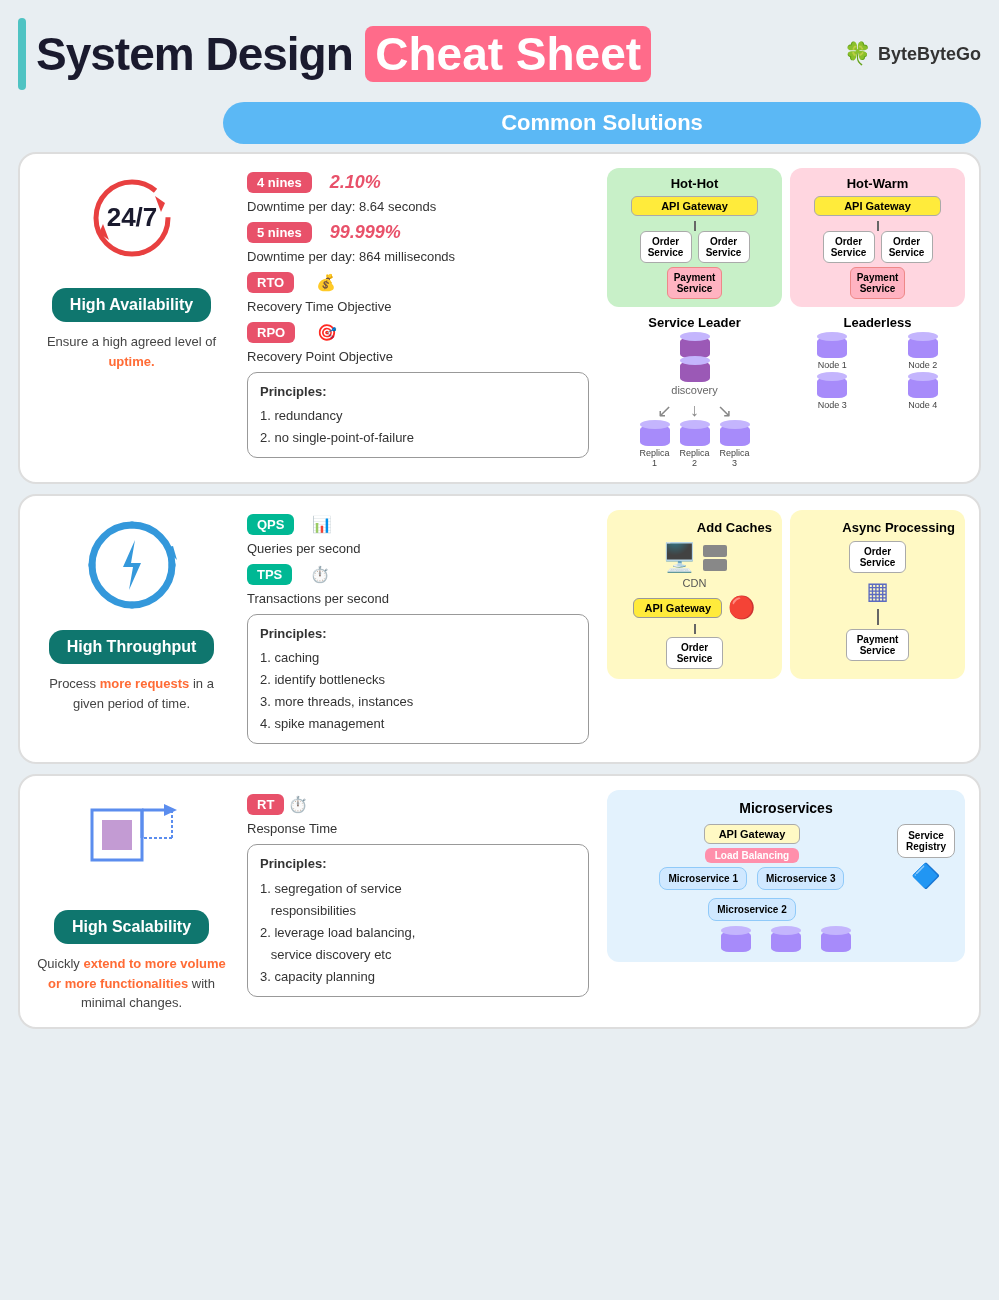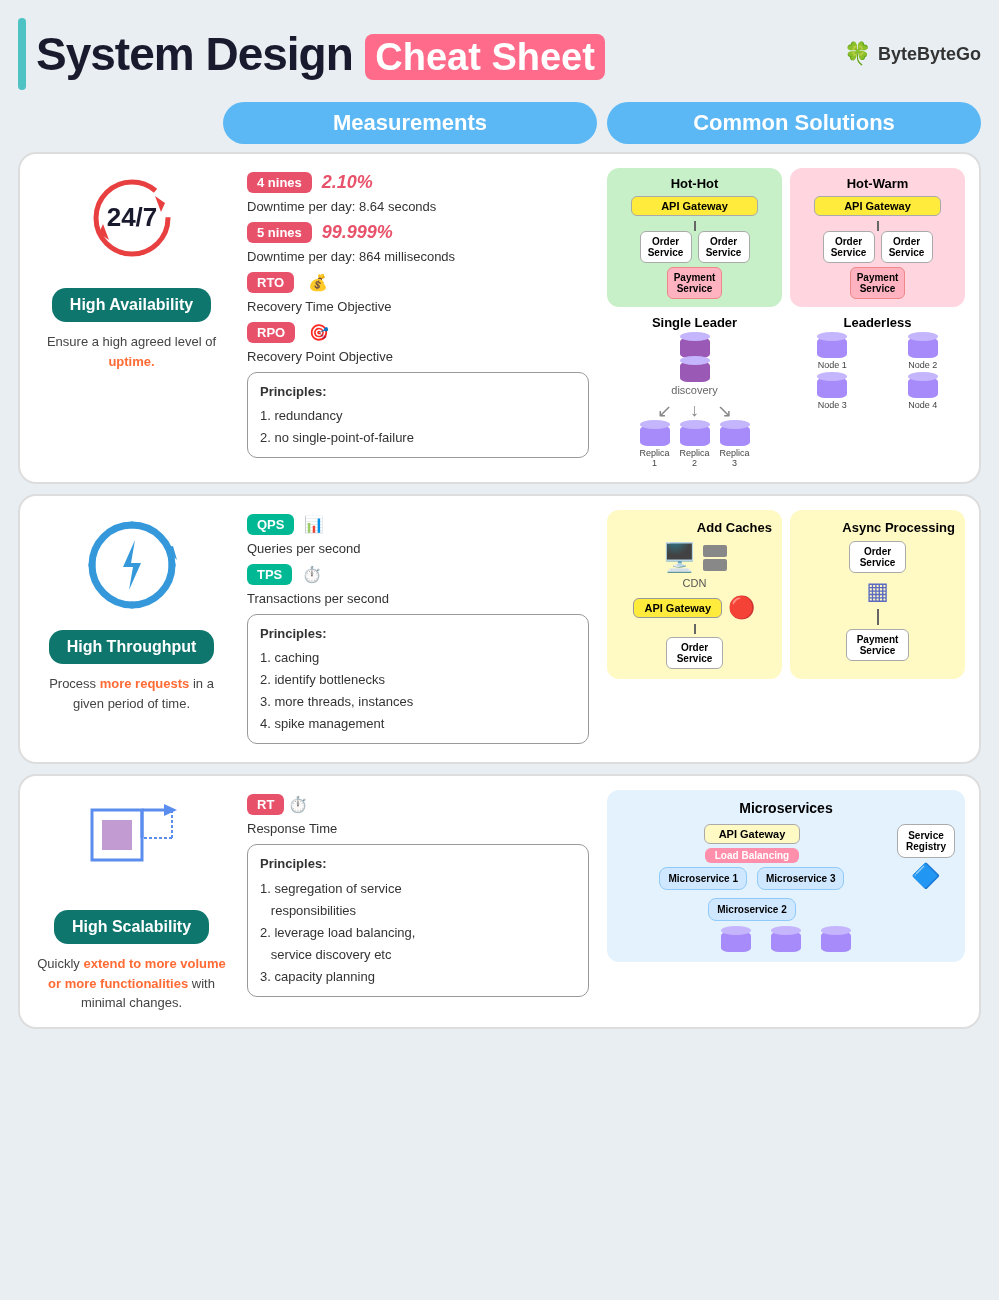--- a/index.html
+++ b/index.html
@@ -37,21 +37,21 @@
       font-size: 46px;
       font-weight: 900;
       color: #1a1a2e;
       letter-spacing: -1px;
     }
     .title-highlight {
       background: #ff6b8a;
       color: white;
       border-radius: 8px;
       padding: 2px 10px;
-      font-size: 38px;
+      font-size: 46px;
       font-weight: 900;
       margin-left: 8px;
     }
     .brand {
       display: flex;
       align-items: center;
       gap: 6px;
       font-size: 18px;
       font-weight: 700;
       color: #333;
@@ -119,21 +119,21 @@
       padding: 4px 8px;
     }
     .measure-badge {
       background: #e8516a;
       color: white;
       font-size: 13px;
       font-weight: 700;
       border-radius: 6px;
       padding: 3px 10px;
       display: inline-block;
-      margin-right: 6px;
+      margin-right: 14px;
     }
     .measure-badge.teal { background: #00b894; }
     .nines-text {
       font-size: 18px;
       font-weight: 900;
       color: #e8516a;
       font-style: italic;
     }
     .measure-row {
       display: flex;
@@ -400,21 +400,20 @@
         <span class="title-highlight">Cheat Sheet</span>
       </div>
     </div>
     <div class="brand">
       <span class="brand-icon">🍀</span>
       <span>ByteByteGo</span>
     </div>
   </div>
 
   <div style="display:flex; gap:10px; margin-bottom:8px; padding-left:205px;">
-    <div class="col-header" style="flex:1;">Measurements</div>
     <div class="col-header" style="flex:1;">Common Solutions</div>
   </div>
 
   <div class="section">
 
     <div class="concept-col">
 
       <div class="concept-icon-wrap">
         <svg width="110" height="110" viewBox="0 0 110 110">
 
@@ -489,21 +488,21 @@
           </div>
           <div style="display:flex;justify-content:center;">
             <div class="service-box pink-bg">Payment<br>Service</div>
           </div>
         </div>
       </div>
 
       <div class="repl-solutions">
 
         <div class="repl-box">
-          <div class="repl-title">Single Leader</div>
+          <div class="repl-title">Service Leader</div>
           <div class="principal-arrow">
             <div class="db-icon">
               <div class="db-cylinder" style="background:#9b59b6;"></div>
               <div class="db-cylinder" style="background:#9b59b6; margin-top:2px;"></div>
             </div>
             <div class="principal-label">discovery</div>
             <div class="arrows-row">
               <span>↙</span>
                 <span>↓</span>
                 <span>↘</span>

